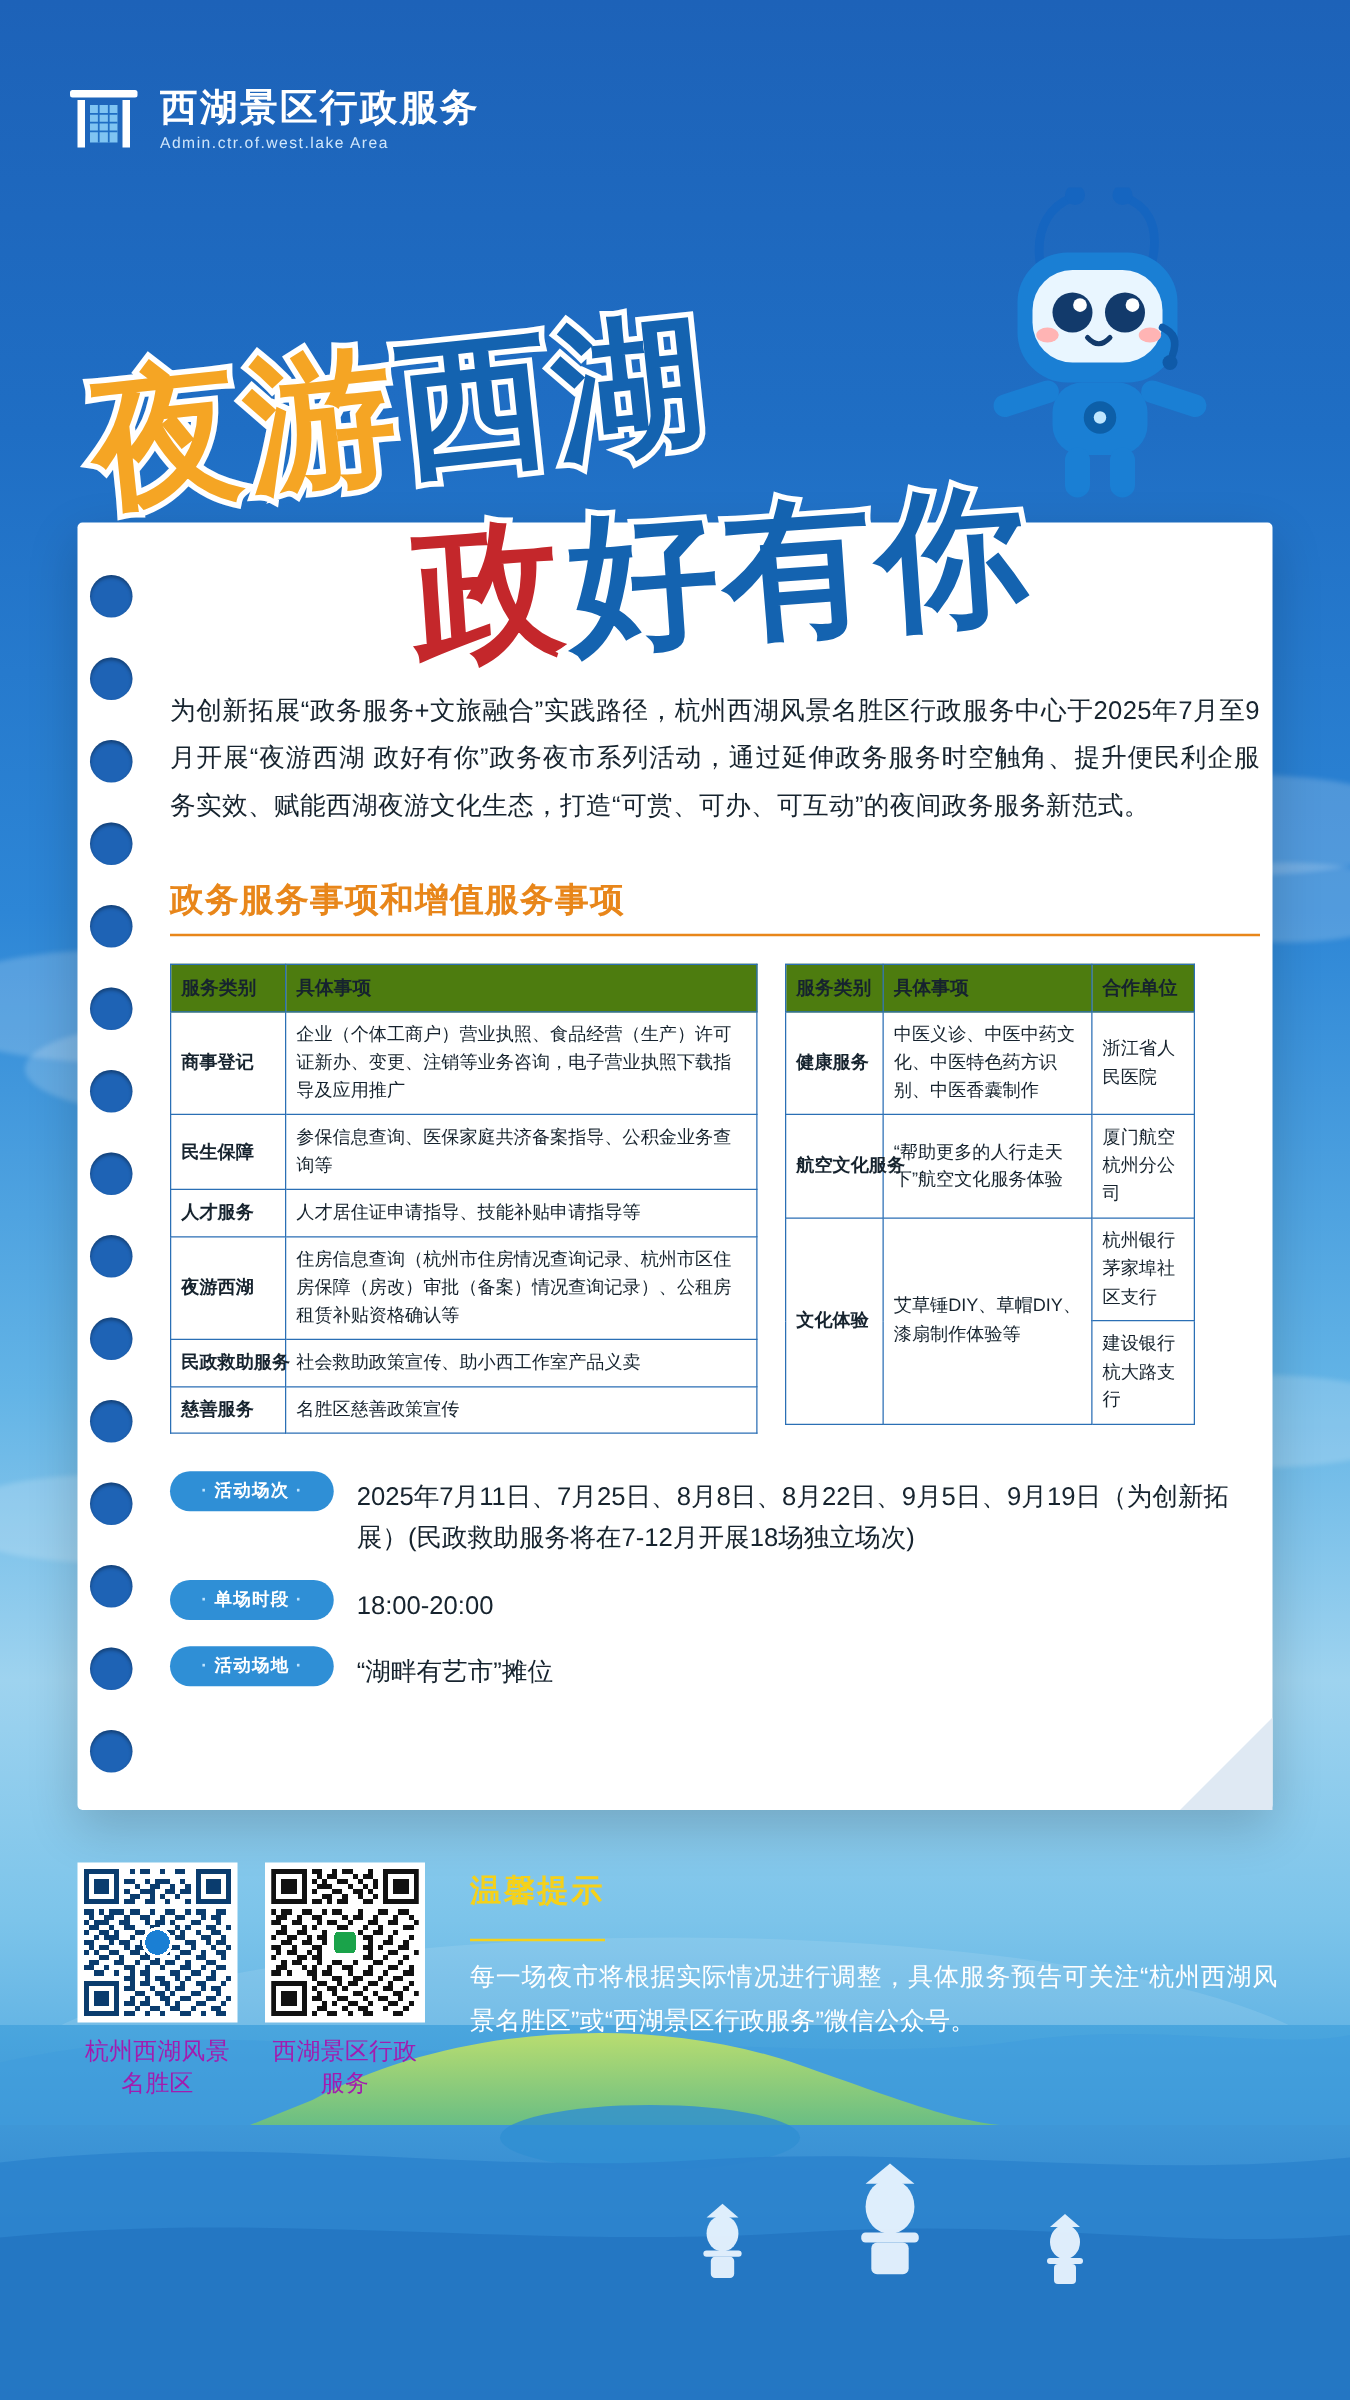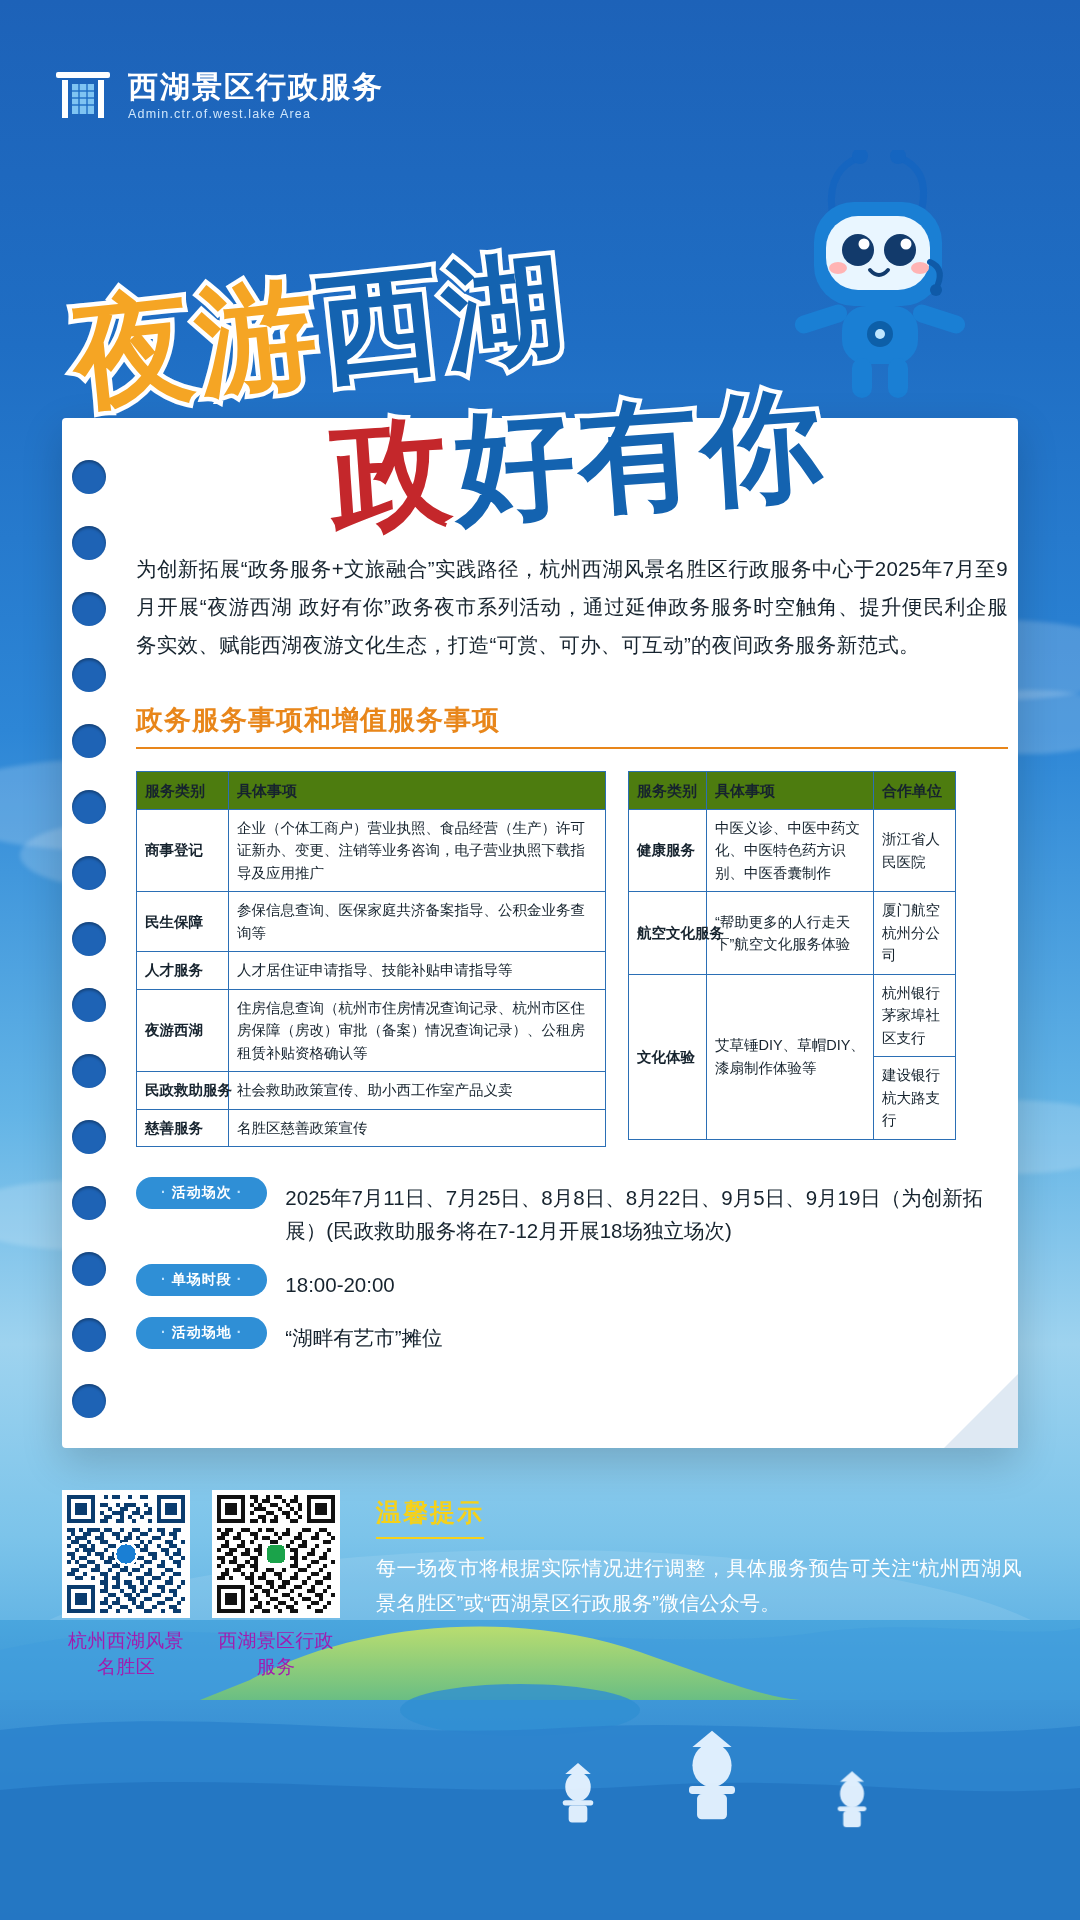--- a/index.html
+++ b/index.html
@@ -256,21 +256,21 @@
     flex: 1;
     padding-top: 6px;
   }
   .tips-head {
     display: inline-block;
     font-size: 25px;
     font-weight: bold;
     color: #f5d11a;
     letter-spacing: 2px;
     border-bottom: 2px solid #f5d11a;
-    padding-bottom: 8px;
+    padding-bottom: 22px;
     margin-bottom: 12px;
   }
   .tips-body {
     font-size: 20px;
     color: #ffffff;
     line-height: 1.75;
     text-align: justify;
     letter-spacing: .2px;
   }
 

